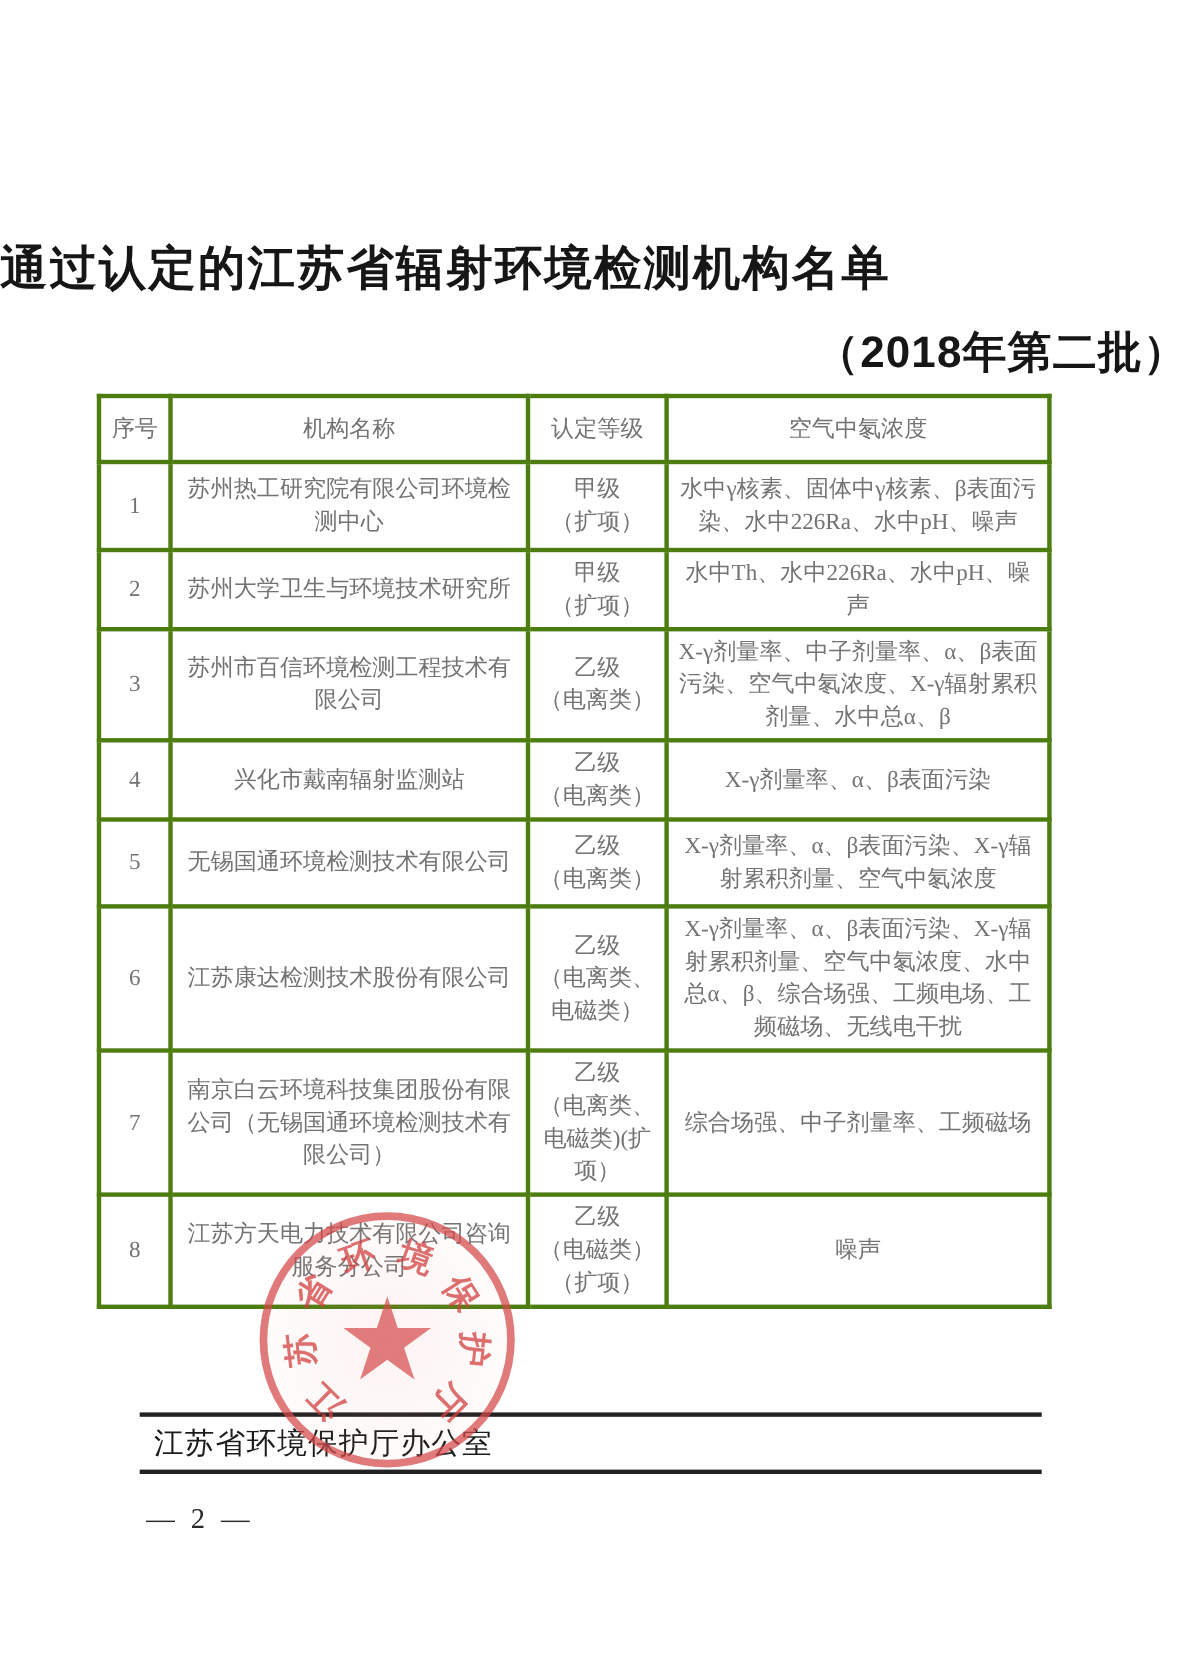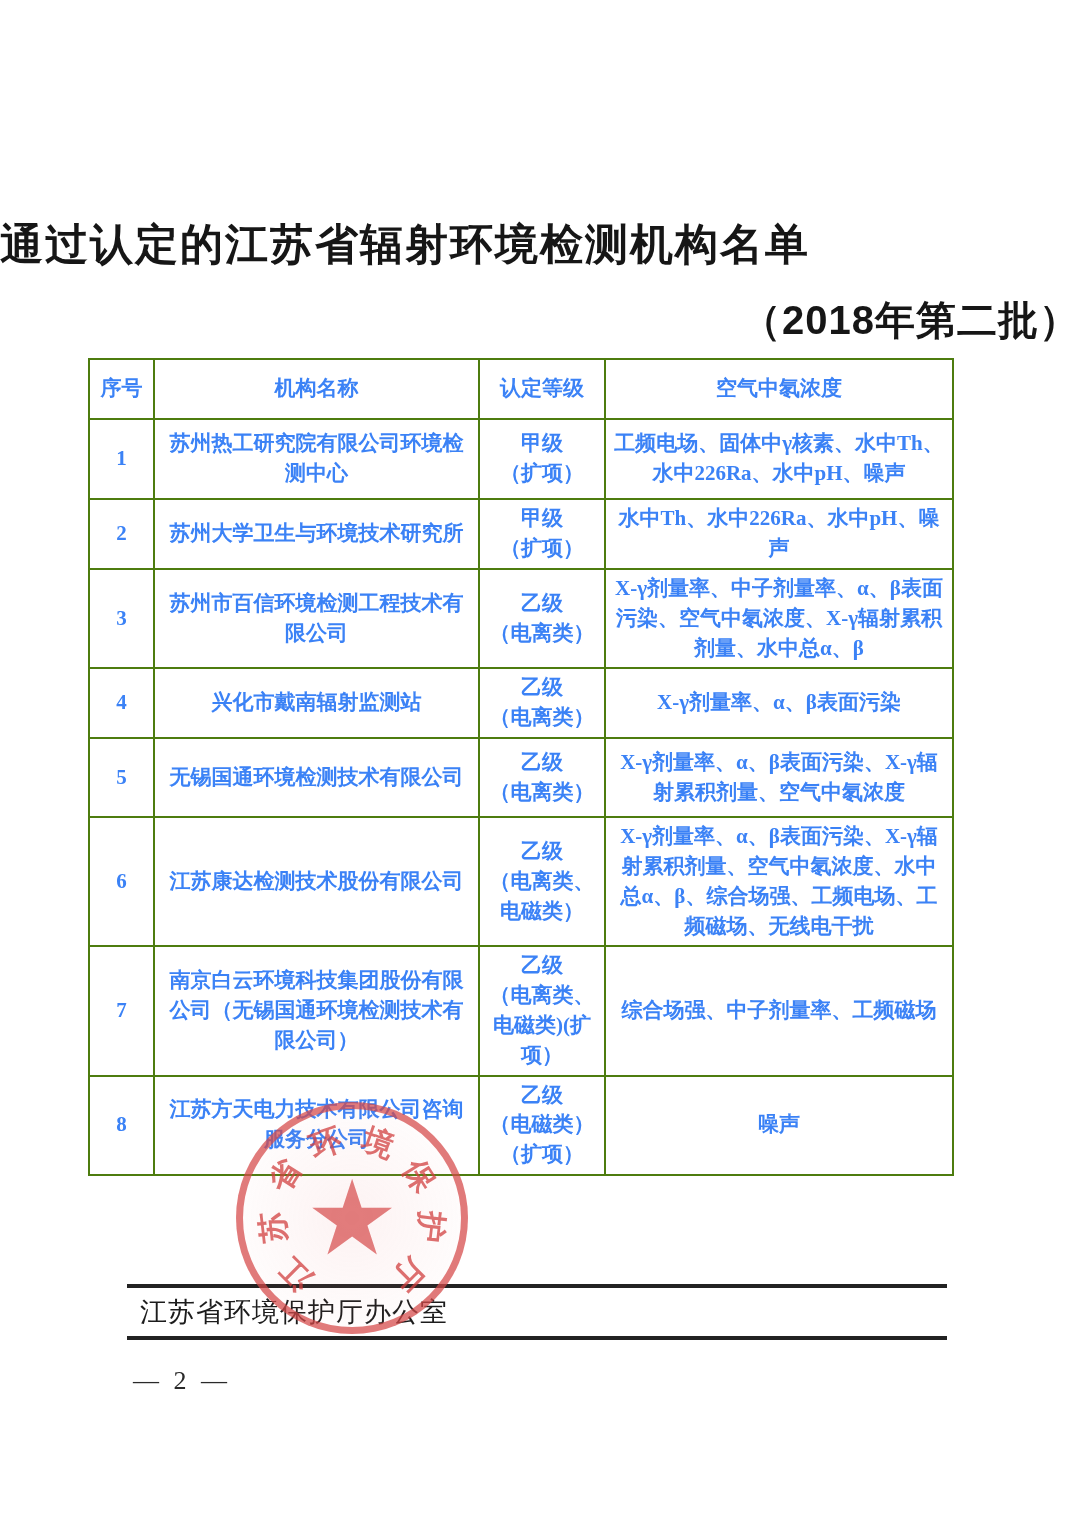--- a/index.html
+++ b/index.html
@@ -33,28 +33,28 @@
     position:absolute;
     left:88px; top:358px;
     width:864px;
   }
   table.cert-table {
     width:100%;
     border-collapse:collapse;
     table-layout:fixed;
   }
   .cert-table th, .cert-table td {
-    border:2px solid #4d7c0f;
+    border:4px solid #4d7c0f;
     text-align:center;
     vertical-align:middle;
     font-size:21px;
-    font-weight:700;
+    font-weight:400;
     line-height:1.42;
     padding:4px 8px;
-    color:#3b82f6;
+    color:#737373;
   }
   .cert-table thead tr { height:60px; }
   .cert-table tbody tr:nth-child(1){ height:80px; }
   .cert-table tbody tr:nth-child(2){ height:70px; }
   .cert-table tbody tr:nth-child(3){ height:94px; }
   .cert-table tbody tr:nth-child(4){ height:68px; }
   .cert-table tbody tr:nth-child(5){ height:79px; }
   .cert-table tbody tr:nth-child(6){ height:114px; }
   .cert-table tbody tr:nth-child(7){ height:74px; }
   .cert-table tbody tr:nth-child(8){ height:70px; }
@@ -142,21 +142,21 @@
           <th>认定等级</th>
           <th>空气中氡浓度</th>
         </tr>
     </thead>
     <tbody>
         <tr>
           <td>1</td>
           <td>苏州热工研究院有限公司环境检测中心</td>
           <td class="cell-grade">甲级
 （扩项）</td>
-          <td>工频电场、固体中γ核素、水中Th、水中226Ra、水中pH、噪声</td>
+          <td>水中γ核素、固体中γ核素、β表面污染、水中226Ra、水中pH、噪声</td>
         </tr>
         <tr>
           <td>2</td>
           <td>苏州大学卫生与环境技术研究所</td>
           <td class="cell-grade">甲级
 （扩项）</td>
           <td>水中Th、水中226Ra、水中pH、噪声</td>
         </tr>
         <tr>
           <td>3</td>

